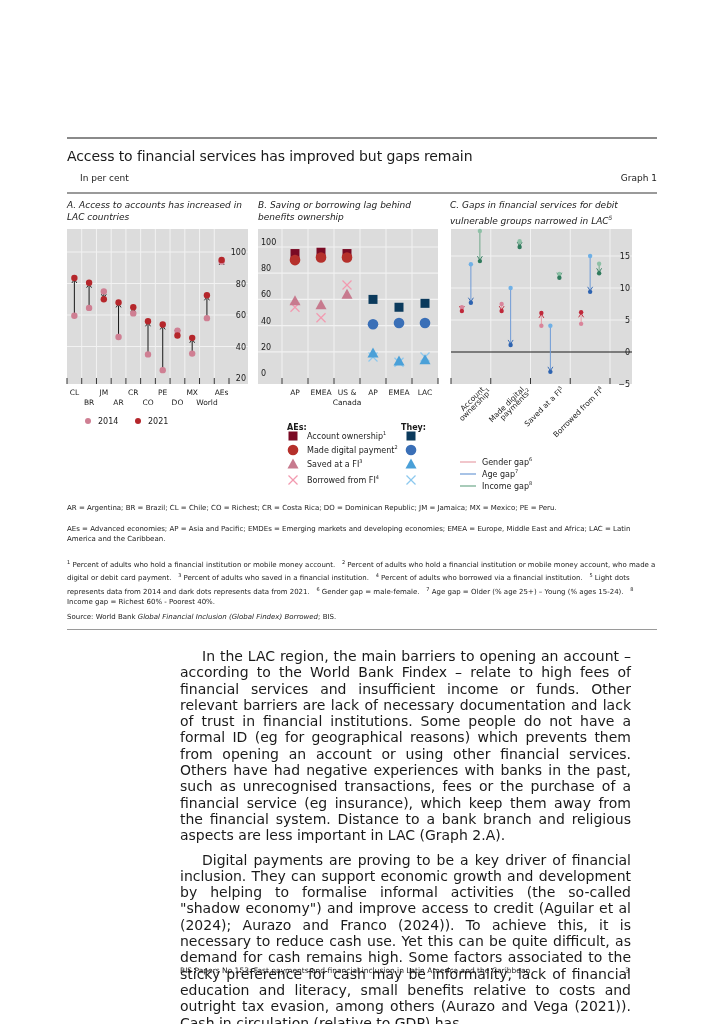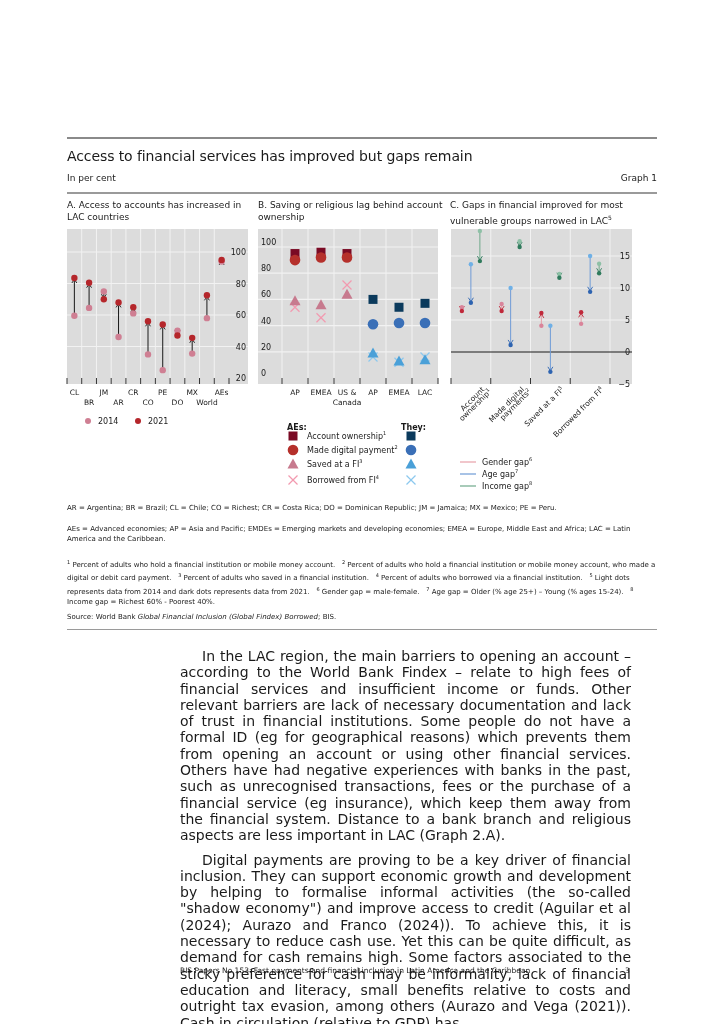--- a/index.html
+++ b/index.html
@@ -1,45 +1,45 @@
 <!DOCTYPE html>
 <html><head>
 <meta charset="utf-8">
 <style>
   html, body { margin:0; padding:0; background:#ffffff; }
   body { width:724px; height:1024px; position:relative; overflow:hidden; font-family:"DejaVu Sans", sans-serif; color:#1a1a1a; }
   .rule-top { position:absolute; left:67px; top:137px; width:590px; height:2px; background:#8a8a8a; }
   .rule-mid { position:absolute; left:67px; top:192px; width:590px; height:2px; background:#9a9a9a; }
   .rule-bot { position:absolute; left:67px; top:629px; width:590px; height:1px; background:#9a9a9a; }
   .title { position:absolute; left:67px; top:148px; font-size:14px; letter-spacing:-0.1px; }
-  .unit { position:absolute; left:67px; top:173px; font-size:9px;text-align:right; }
+  .unit { position:absolute; left:80px; top:173px; font-size:9px;text-align:right; }
   .graphno { position:absolute; right:67px; top:173px; font-size:9px; }
-  .ptitle { position:absolute; top:200px; font-size:9px; line-height:11.5px; width:185px; }
+  .ptitle { position:absolute; top:200px; font-size:9px; line-height:11.5px; width:185px;font-style:italic; }
   svg { position:absolute; overflow:visible; }
   svg text { font-family:"DejaVu Sans", sans-serif; }
   .notes { position:absolute; left:67px; width:590px; font-size:7px; line-height:10px; color:#1a1a1a; }
   .notes sup { font-size:5px; }
   .body-text { position:absolute; left:180px; width:451px; font-size:14px; line-height:16.3px; text-align:justify; color:#1a1a1a; }
   .body-text p { margin:0 0 8px 0; text-indent:22px; }
   .footer { position:absolute; left:180px; top:966px; font-size:7.5px; }
   .pageno { position:absolute; left:625px; top:966px; font-size:7.5px; }
   .leg { position:absolute; font-size:8px;font-weight:bold; }
 </style>
 </head>
 <body>
 
 <div class="rule-top"></div>
 <div class="title">Access to financial services has improved but gaps remain</div>
 <div class="unit">In per cent</div>
 <div class="graphno">Graph 1</div>
 <div class="rule-mid"></div>
 
 <div class="ptitle" style="left:67px">A. Access to accounts has increased in LAC countries</div>
-<div class="ptitle" style="left:258px">B. Saving or religious lag behind account ownership</div>
-<div class="ptitle" style="left:450px; width:200px"><span>C. Gaps in financial improved for most vulnerable groups narrowed in LAC</span><sup style="font-size:6px">5</sup></div>
+<div class="ptitle" style="left:258px">B. Saving or borrowing lag behind benefits ownership</div>
+<div class="ptitle" style="left:450px; width:200px"><span>C. Gaps in financial services for debit vulnerable groups narrowed in LAC</span><sup style="font-size:6px">5</sup></div>
 
 <svg id="chartA" style="left:0;top:0" width="724" height="440">
     <rect x="67" y="229" width="181" height="155" fill="#dcdcdc"></rect>
     <line x1="81.72727272727272" y1="229" x2="81.72727272727272" y2="384" stroke="#f2f2f2" stroke-width="1"></line>
     <line x1="96.45454545454545" y1="229" x2="96.45454545454545" y2="384" stroke="#f2f2f2" stroke-width="1"></line>
     <line x1="111.18181818181819" y1="229" x2="111.18181818181819" y2="384" stroke="#f2f2f2" stroke-width="1"></line>
     <line x1="125.9090909090909" y1="229" x2="125.9090909090909" y2="384" stroke="#f2f2f2" stroke-width="1"></line>
     <line x1="140.63636363636363" y1="229" x2="140.63636363636363" y2="384" stroke="#f2f2f2" stroke-width="1"></line>
     <line x1="155.36363636363637" y1="229" x2="155.36363636363637" y2="384" stroke="#f2f2f2" stroke-width="1"></line>
     <line x1="170.0909090909091" y1="229" x2="170.0909090909091" y2="384" stroke="#f2f2f2" stroke-width="1"></line>

